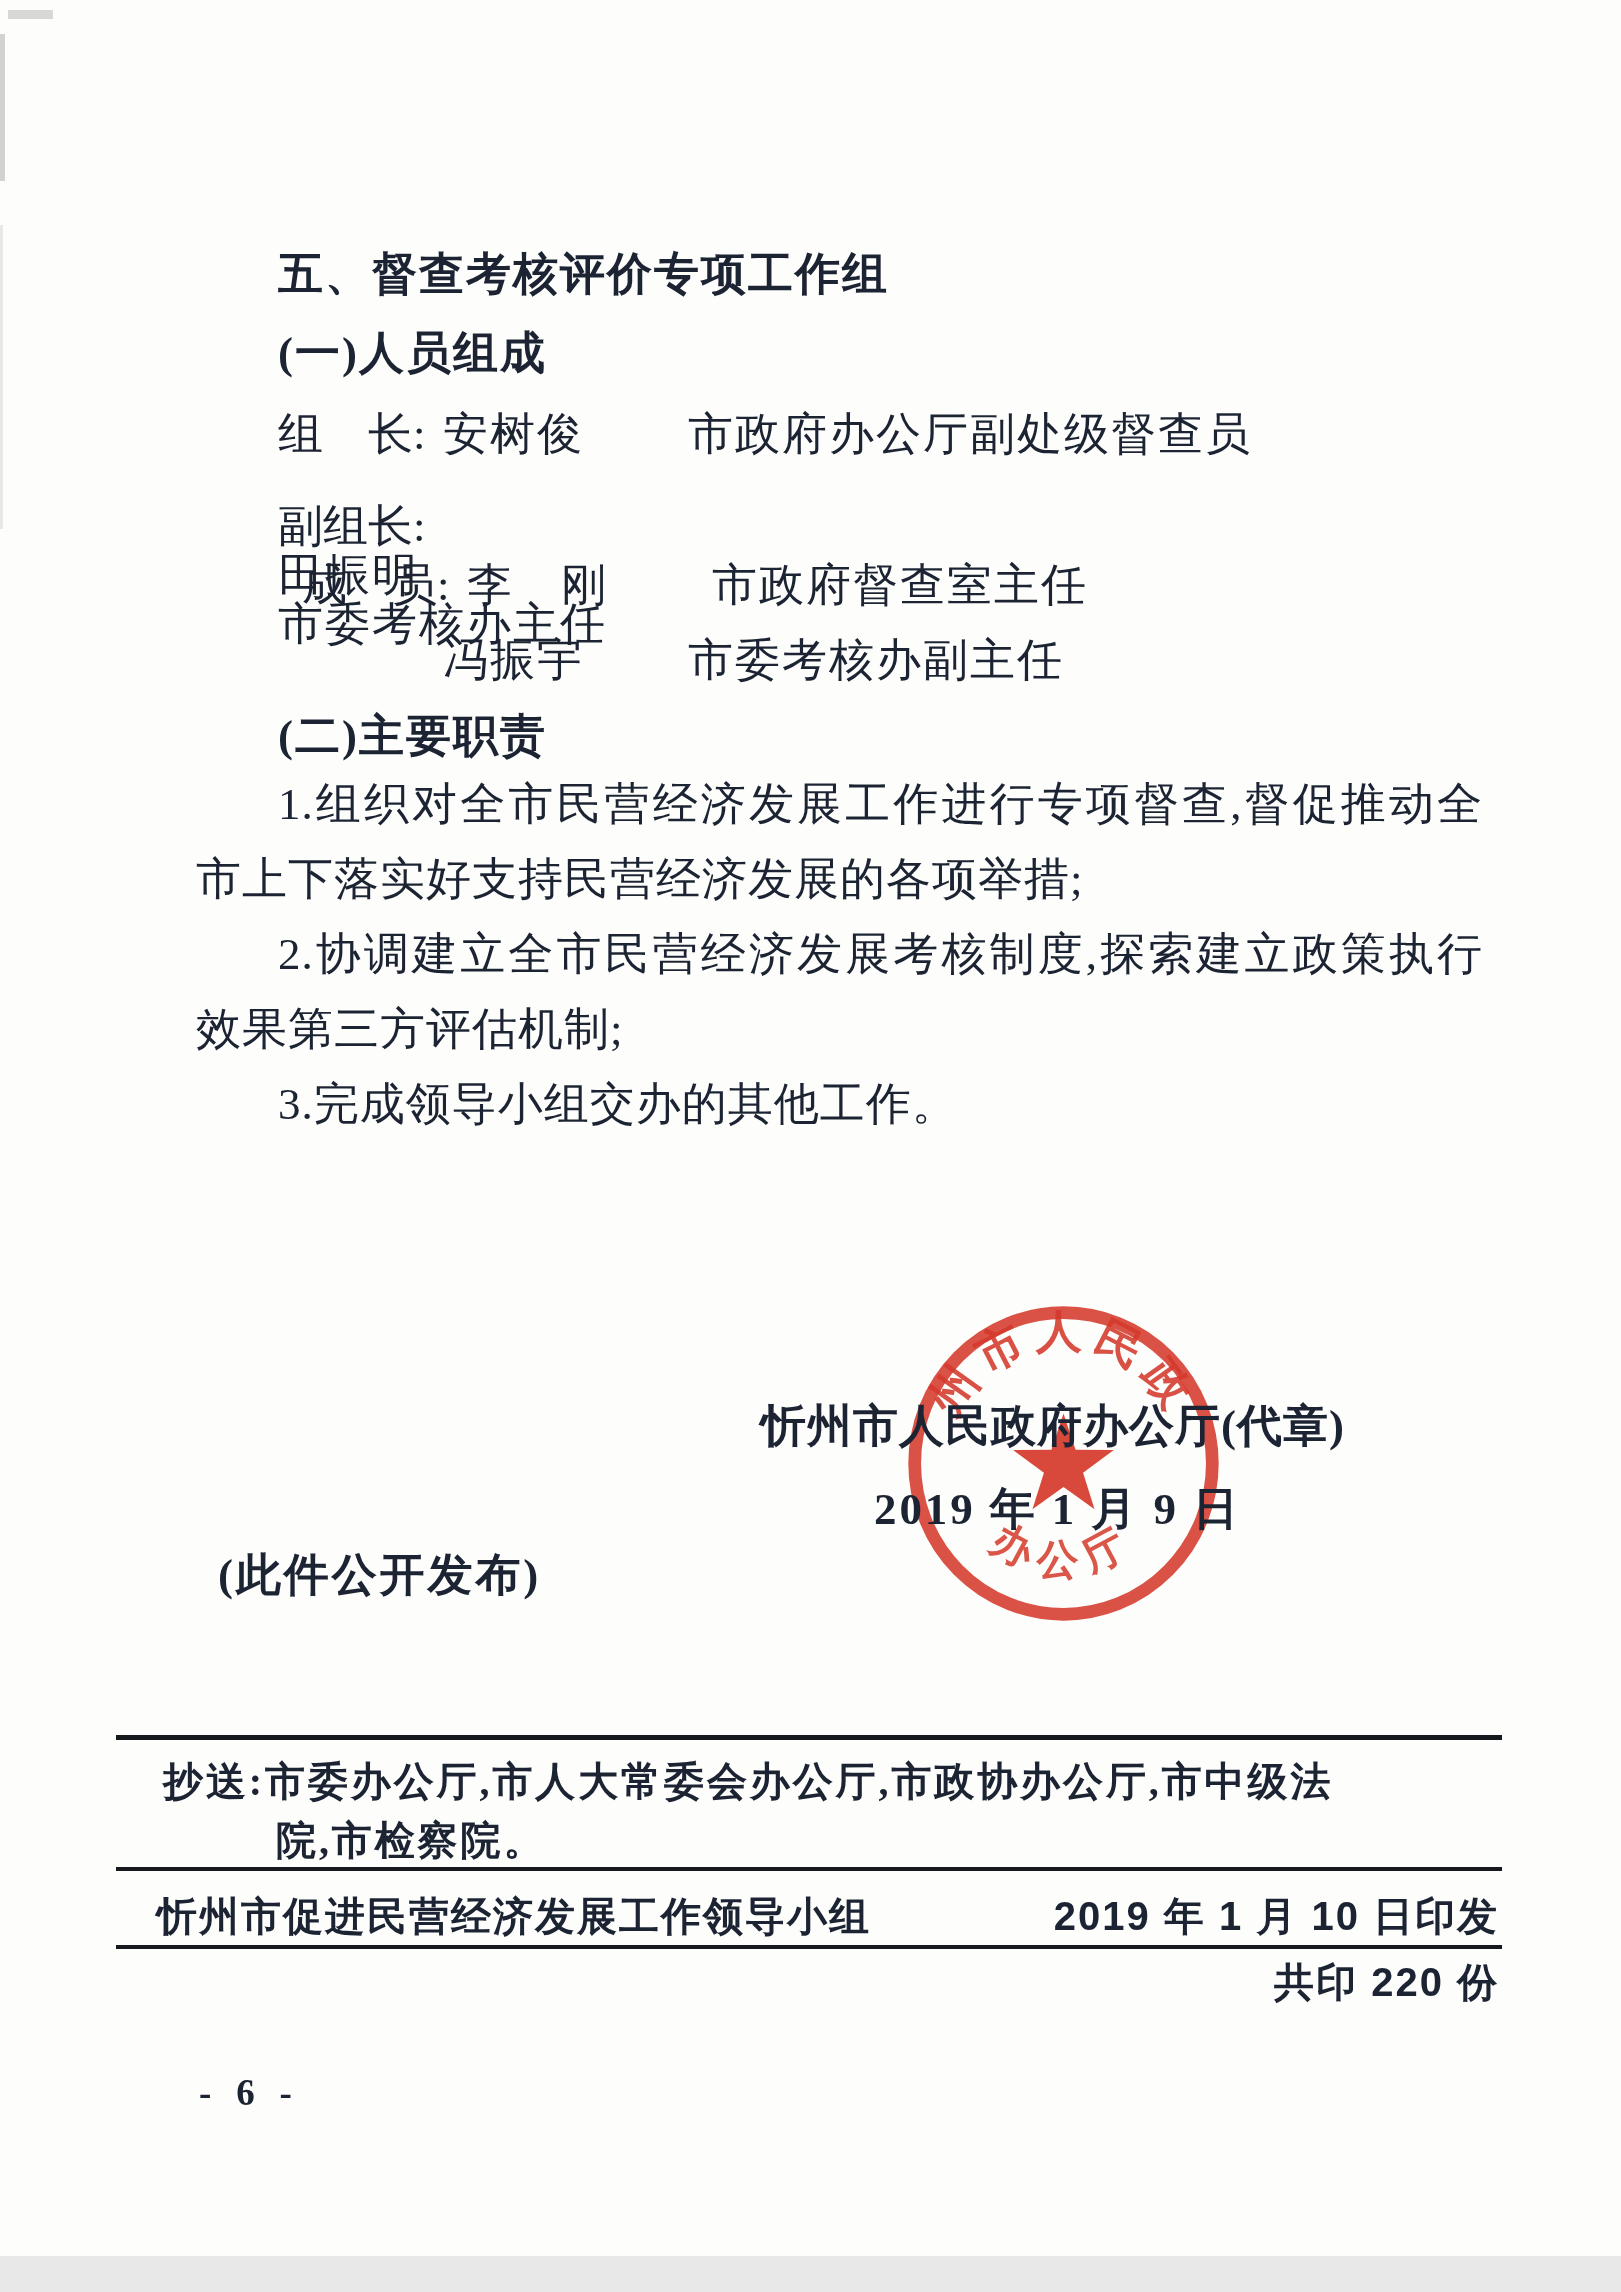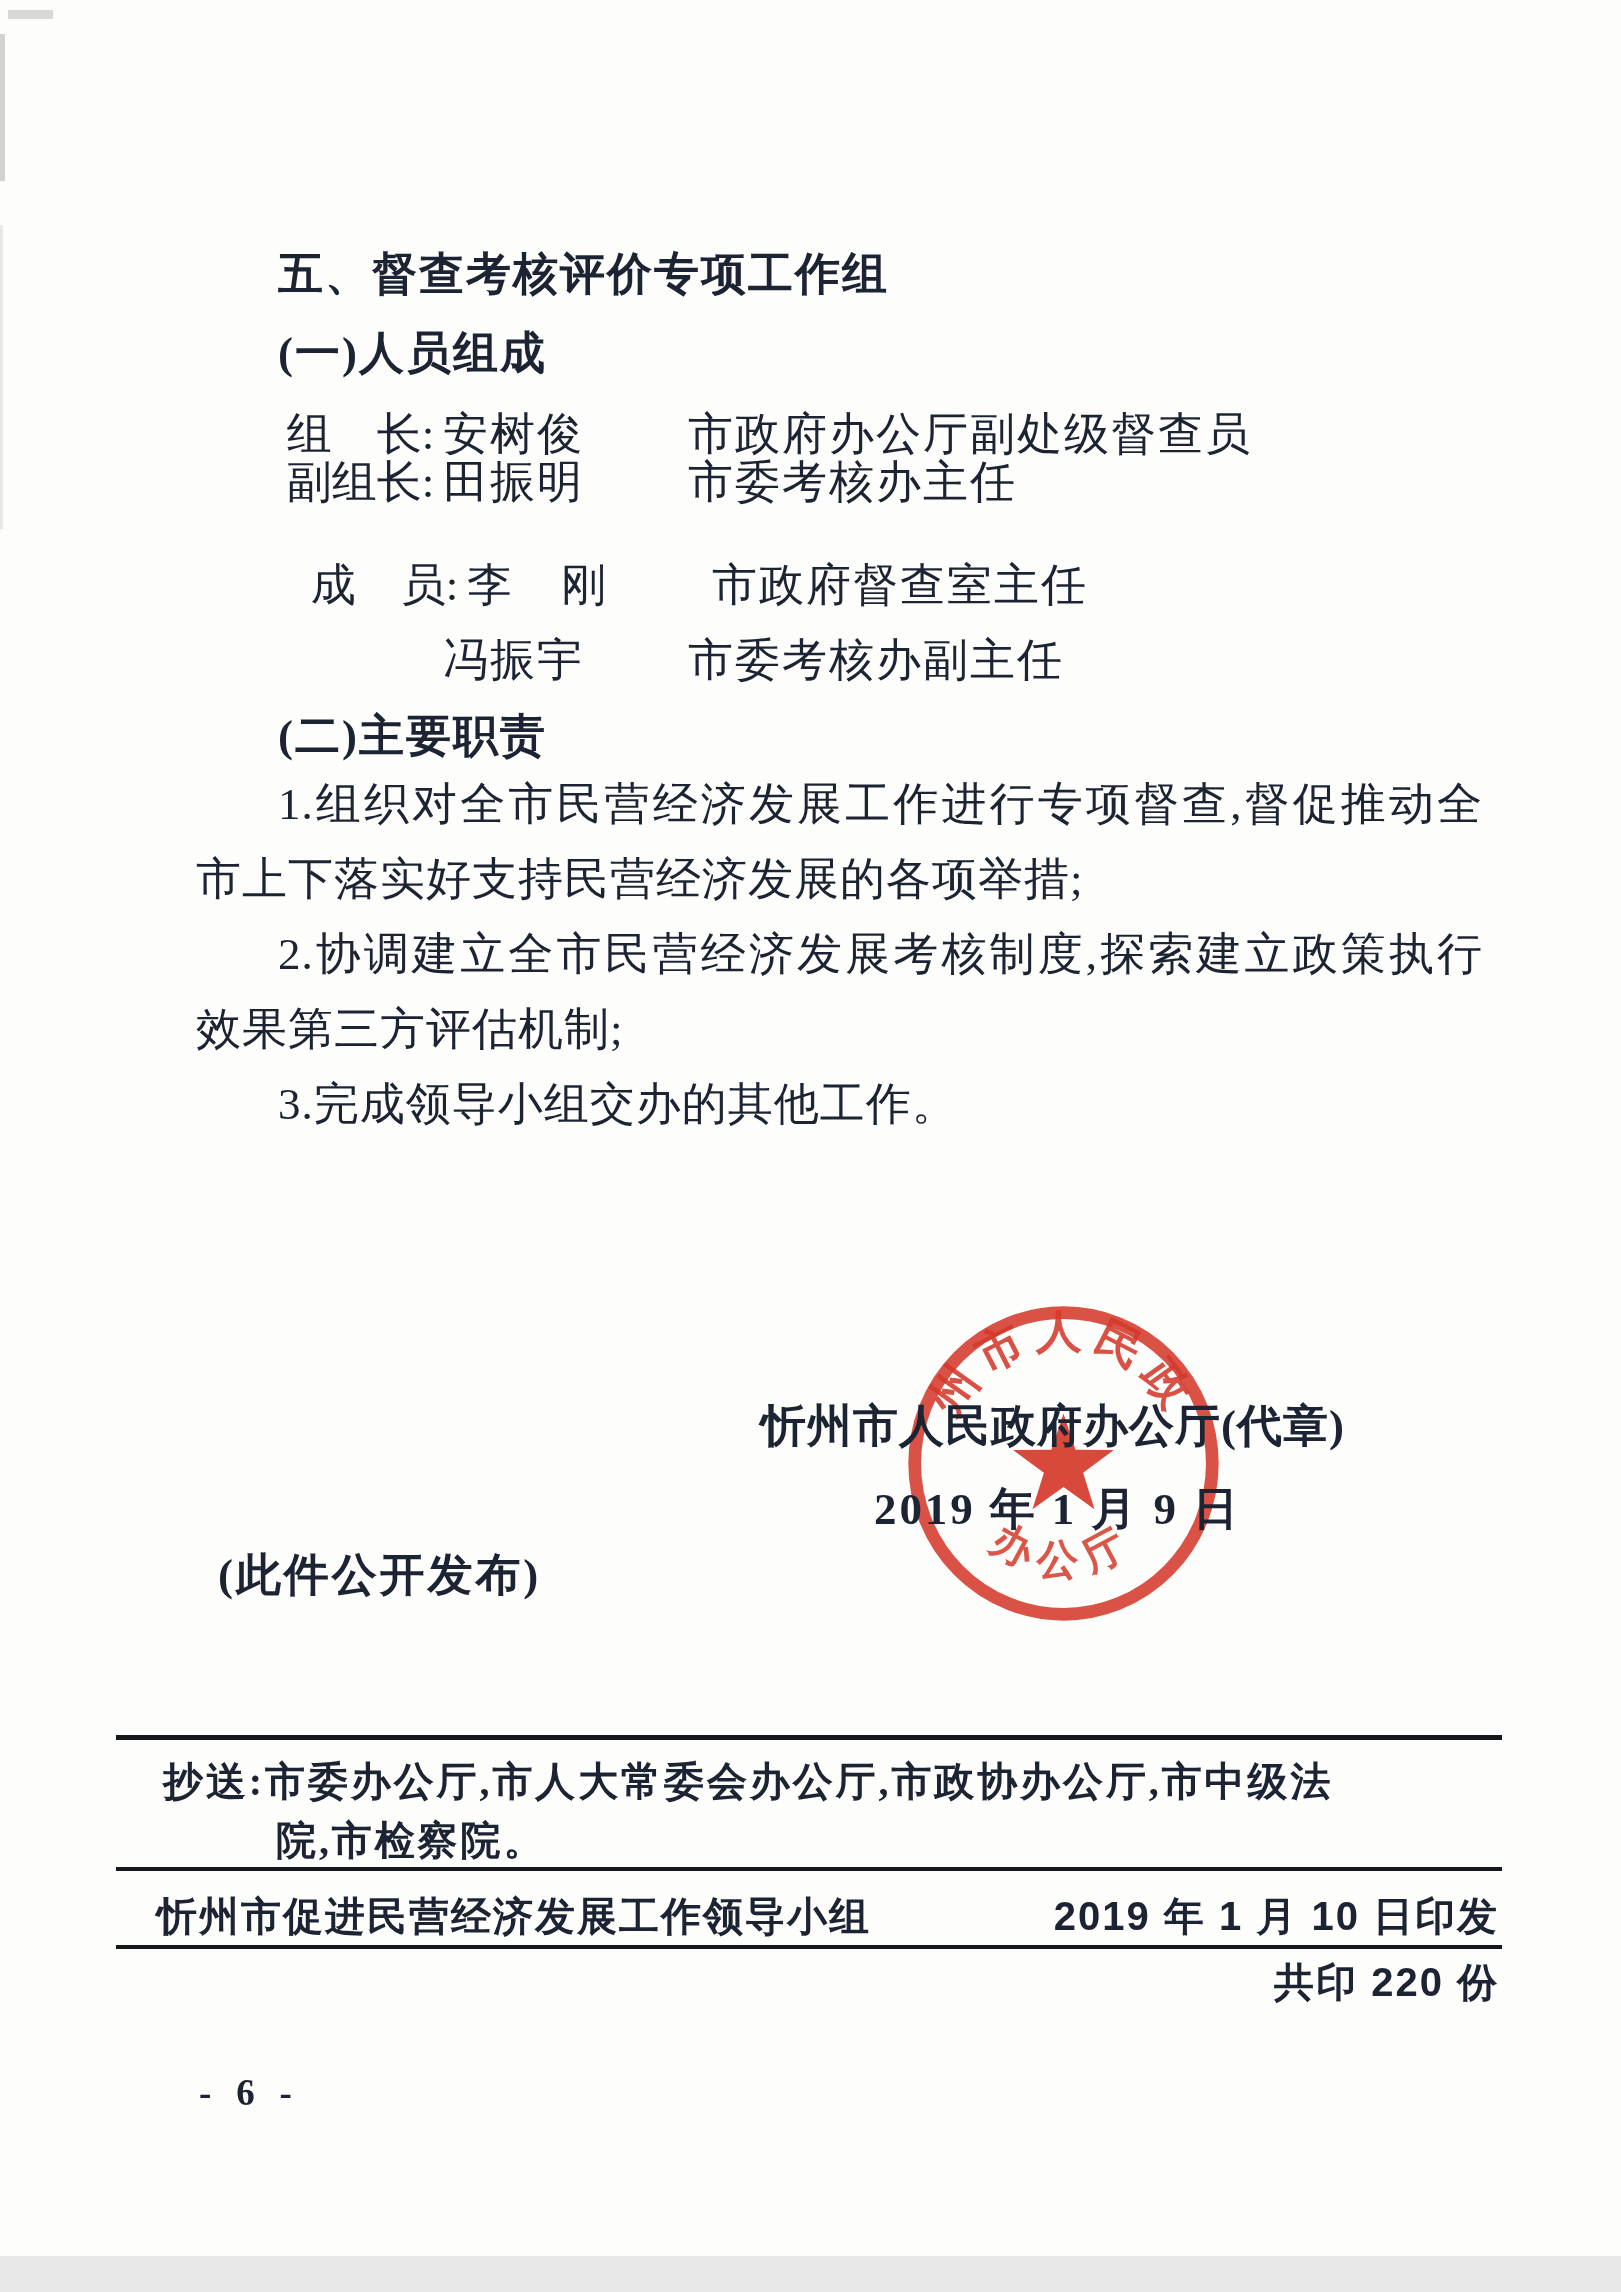--- a/index.html
+++ b/index.html
@@ -8,21 +8,21 @@
     width:1621px;height:2256px;
     background:#fdfdfb;
     overflow:hidden;
     font-family:"Liberation Serif","DejaVu Serif",serif;
     color:#1c2433;
   }
   .line{position:absolute;white-space:nowrap;font-size:45px;line-height:49px;letter-spacing:1px;font-weight:bold;}
   .heading{font-family:"Liberation Sans","DejaVu Sans",sans-serif;font-weight:bold;letter-spacing:2px;}
   .kai{font-weight:bold;letter-spacing:2px;}
   .member-row{position:absolute;left:278px;display:flex;white-space:nowrap;font-size:45px;line-height:49px;}
-  .member-label{display:inline-block;width:165px;letter-spacing:0;text-align:center;}
+  .member-label{display:inline-block;width:165px;letter-spacing:0;}
   .member-name{display:inline-block;width:245px;letter-spacing:2px;}
   .member-title{display:inline-block;letter-spacing:2px;}
   .para-block{position:absolute;left:196px;top:777px;width:1287px;}
   .para-line{position:relative;height:75px;font-size:45px;line-height:55px;white-space:nowrap;letter-spacing:1px;}
   .para-line.full{text-align-last:justify;white-space:normal;}
   .para-line.indent{padding-left:82px;}
   .para-line.full.indent{width:1205px;}
   .sig{z-index:3;}
   .rule{position:absolute;left:116px;width:1386px;background:#15181c;}
   .footer-small{font-size:40px;letter-spacing:2.9px;line-height:45px;}
@@ -42,21 +42,21 @@
 
   <div class="line heading" style="left:278px;top:249px;">五、督查考核评价专项工作组</div>
 
   <div class="line kai" style="left:278px;top:329px;">(一)人员组成</div>
 
   <div class="member-row" style="top:410px;">
     <span class="member-label">组　长:</span>
     <span class="member-name">安树俊</span>
     <span class="member-title">市政府办公厅副处级督查员</span>
   </div>
-  <div class="member-row" style="top:458px;">
+  <div class="member-row" style="top:502px;flex-direction:column;">
     <span class="member-label">副组长:</span>
     <span class="member-name">田振明</span>
     <span class="member-title">市委考核办主任</span>
   </div>
   <div class="member-row" style="top:561px;margin-left:24px;">
     <span class="member-label">成　员:</span>
     <span class="member-name">李　刚</span>
     <span class="member-title">市政府督查室主任</span>
   </div>
   <div class="member-row" style="top:636px;">

